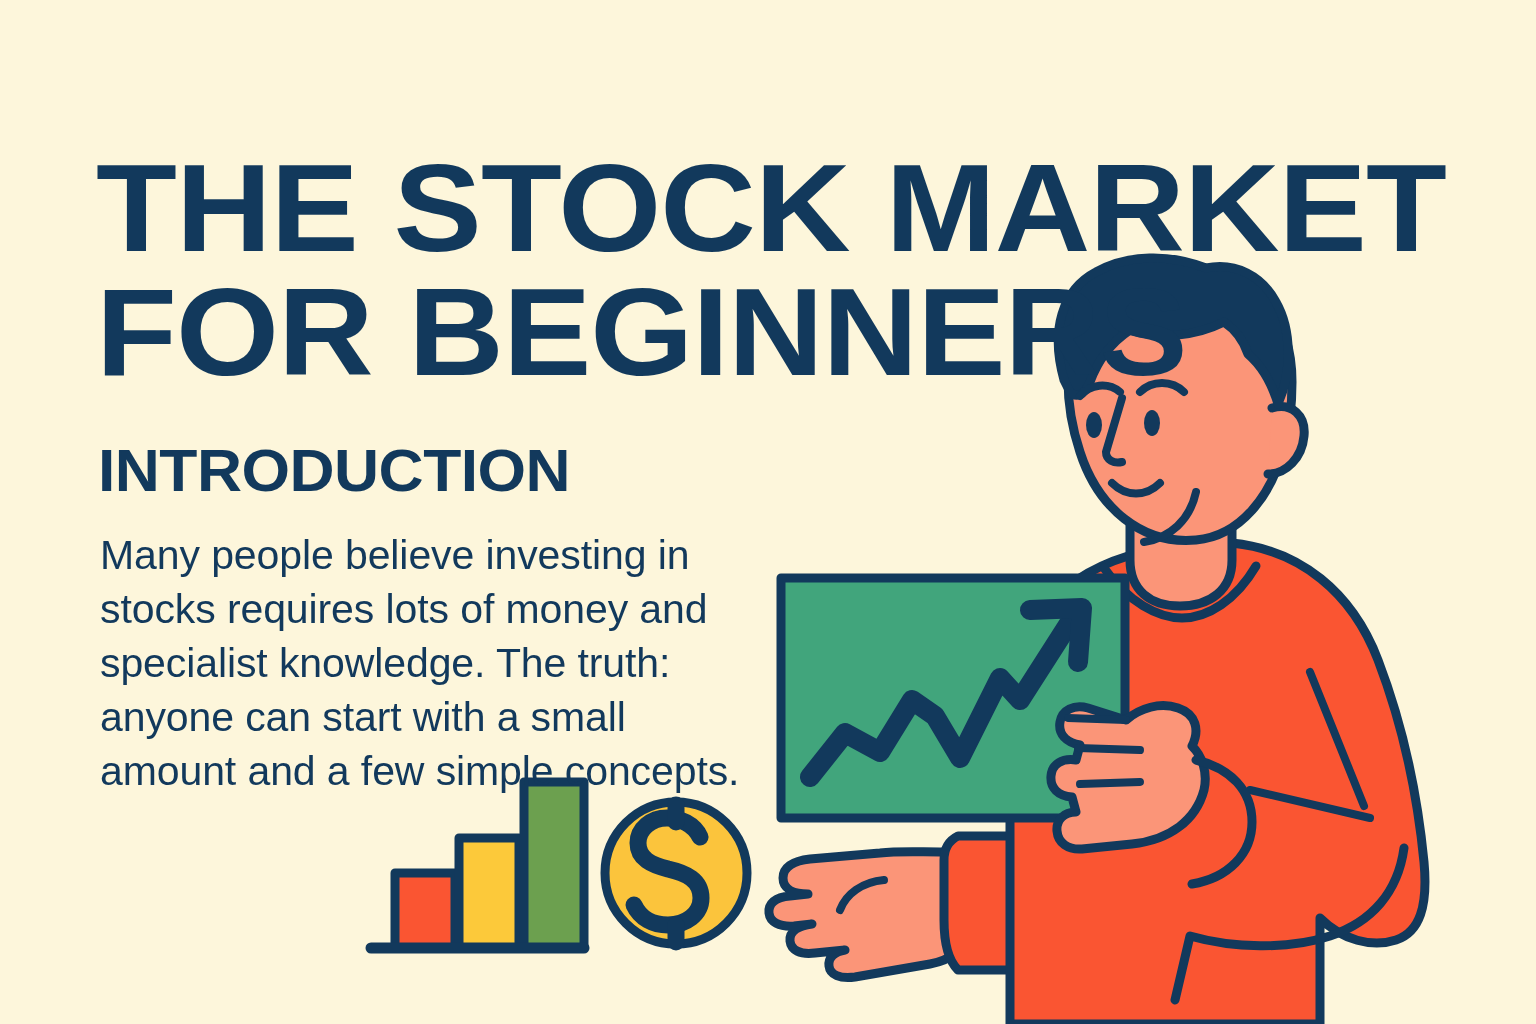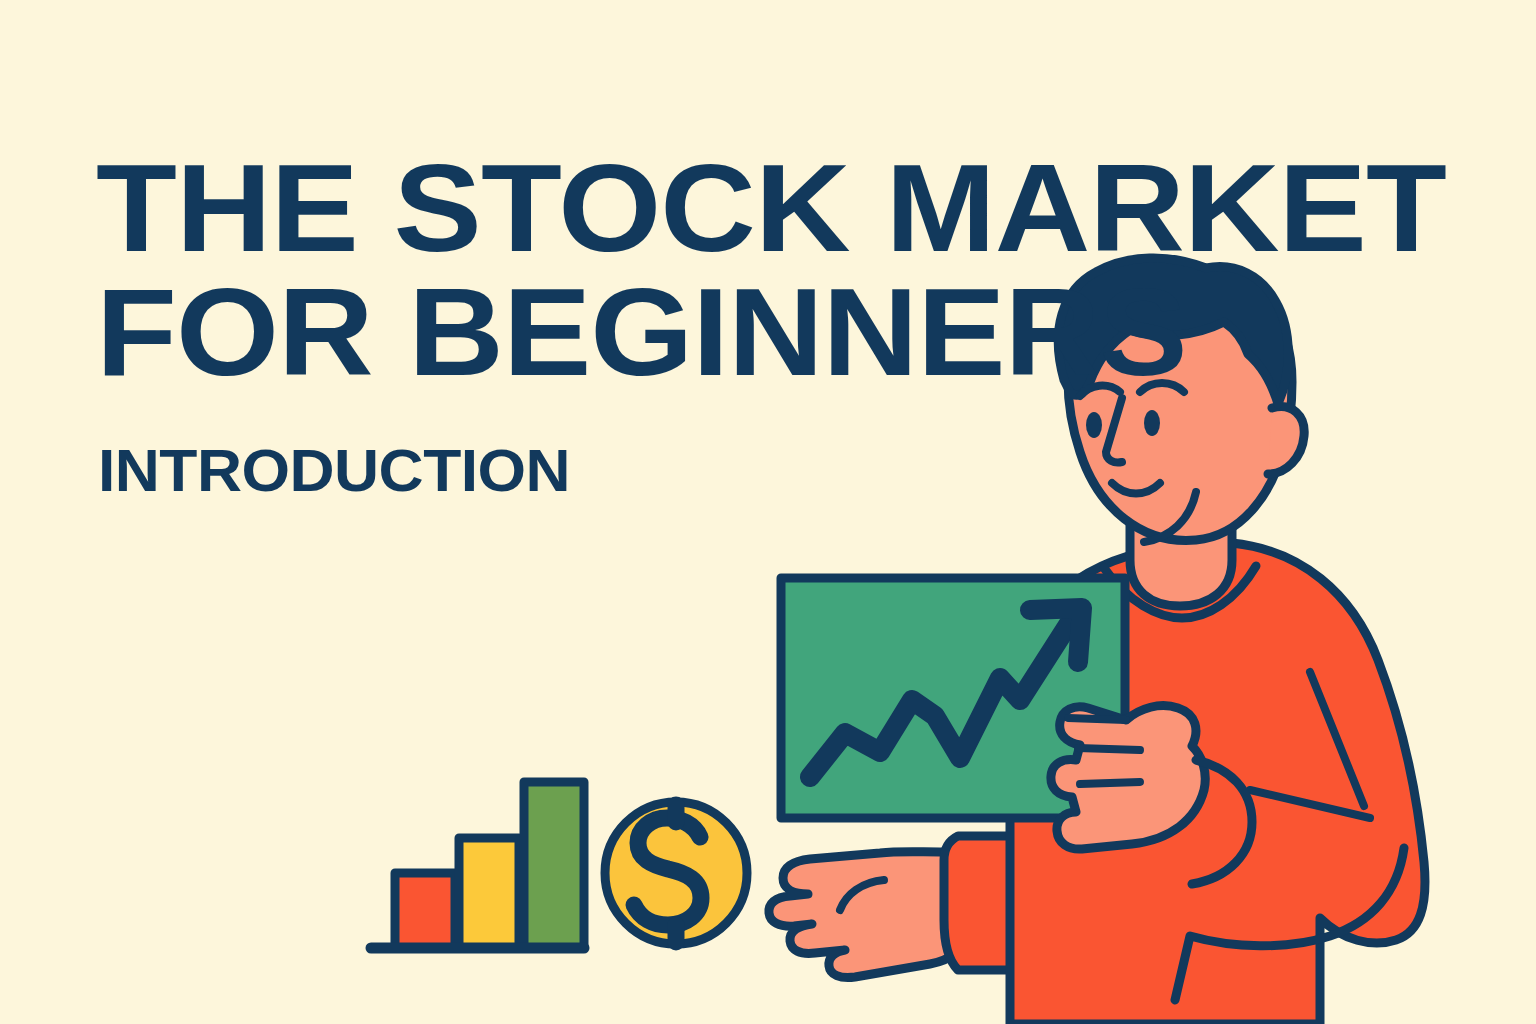--- a/index.html
+++ b/index.html
@@ -229,14 +229,15 @@
     </g>
   </svg>
 
   <h1 id="headline">
     <span class="line">The Stock Market</span>
     <span class="line">For Beginners</span>
   </h1>
 
   <h2 id="subhead">Introduction</h2>
 
+  <p id="bodycopy">Many people believe investing in stocks requires lots of money and specialist knowledge. The truth: anyone can start with a small amount and a few simple concepts.</p>
 
 </div>
 
 </body></html>

